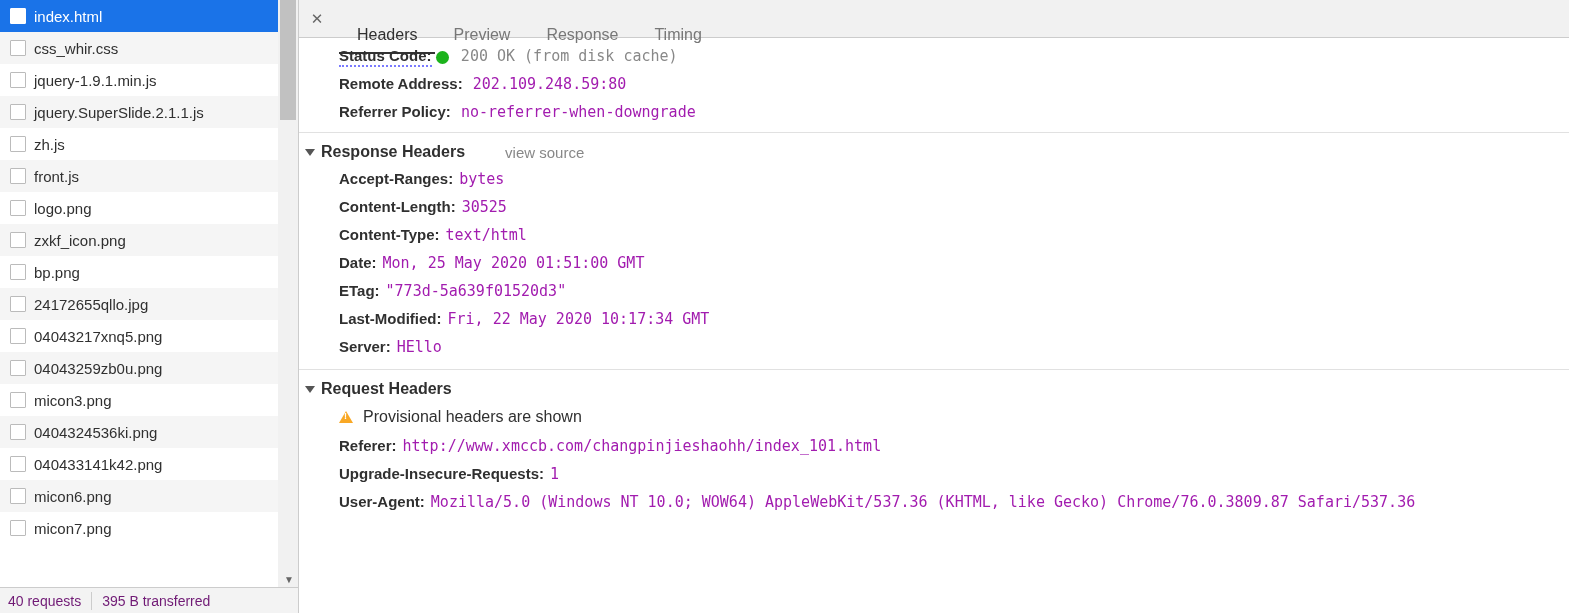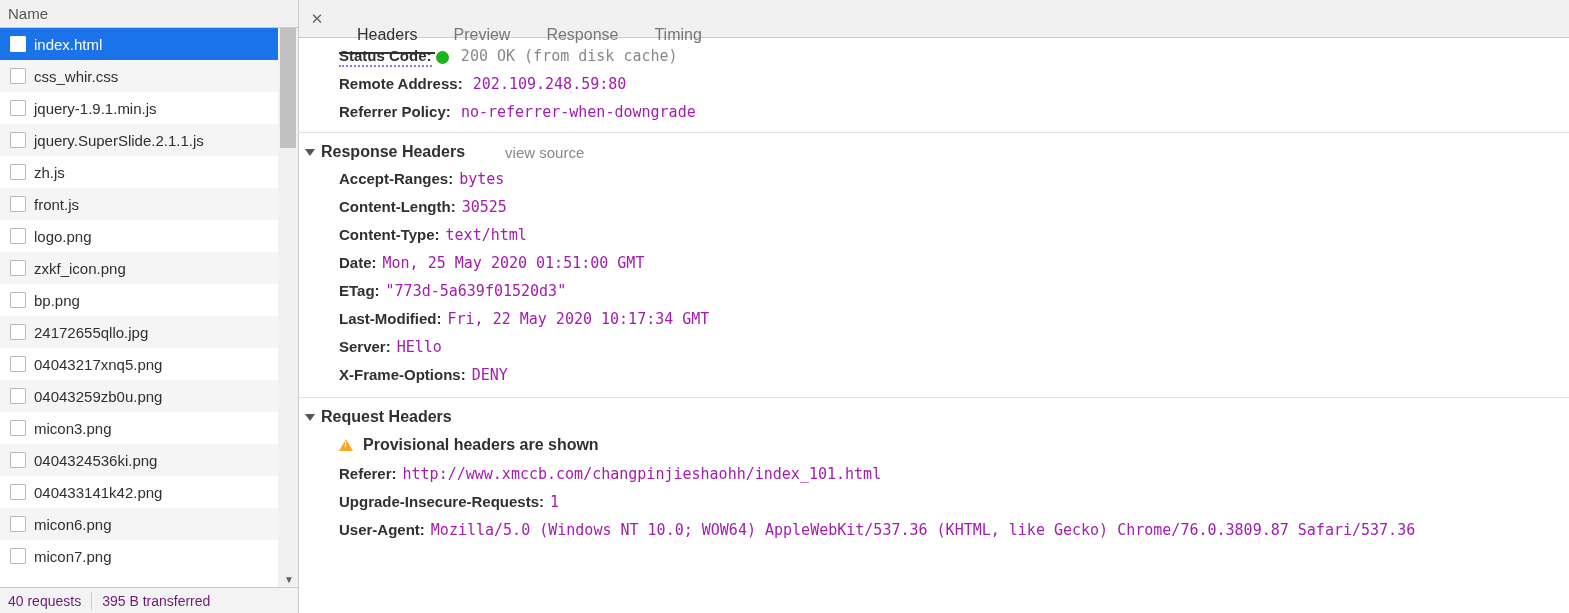--- a/index.html
+++ b/index.html
@@ -35,30 +35,29 @@
 .status-dot { display: inline-block; width: 13px; height: 13px; border-radius: 50%; background: #1cb31c; vertical-align: middle; margin-right: 2px; }
 .section { padding: 10px 0 2px 0; border-top: 1px solid #e1e1e1; margin-top: 6px; margin-left: -22px; padding-left: 0; }
 .section-header { display: flex; align-items: center; padding-left: 6px; }
 .triangle { display:inline-block; width:0;height:0;border-left:5px solid transparent;border-right:5px solid transparent;border-top:7px solid #555; margin-right: 6px; }
 .section-title { font-weight: 700; font-size: 16px; }
 .view-source { margin-left: 40px; color: #888; font-size: 15px; cursor: pointer; }
 .section-body { padding-left: 22px; padding-top: 4px; }
 .warning-row { padding: 6px 0 6px 18px; display: flex; align-items: center; }
 .warn-icon { display:inline-block; width:0;height:0;border-left:7px solid transparent;border-right:7px solid transparent;border-bottom:12px solid #f9a825; margin-right: 10px; position:relative; }
 .warn-icon::after { content:"!"; position:absolute; left:-2px; top:0px; font-size:9px; font-weight:700; color:#fff; }
-.warn-text { font-weight: 700; font-size: 16px; }
+.warn-text { font-weight: 400; font-size: 16px; }
 .status-underline { border-bottom: 2px dotted #7a7aff; padding-bottom:1px; }
 </style>
 </head>
 <body>
 
 <div class="container">
 
   <div class="left-pane">
-    <div class="left-header">Name</div>
     <div class="file-list-wrap">
       <div class="file-list" id="file-list">
           <div class="file-row selected">
             <span class="file-icon"></span>
             <span>index.html</span>
           </div>
           <div class="file-row">
             <span class="file-icon"></span>
             <span>css_whir.css</span>
           </div>
@@ -169,21 +168,20 @@
           <span class="view-source">view source</span>
         </div>
         <div class="section-body" id="response-headers-body">
             <div class="kv-row"><span class="kv-label">Accept-Ranges:</span><span class="kv-value">bytes</span></div>
             <div class="kv-row"><span class="kv-label">Content-Length:</span><span class="kv-value">30525</span></div>
             <div class="kv-row"><span class="kv-label">Content-Type:</span><span class="kv-value">text/html</span></div>
             <div class="kv-row"><span class="kv-label">Date:</span><span class="kv-value">Mon, 25 May 2020 01:51:00 GMT</span></div>
             <div class="kv-row"><span class="kv-label">ETag:</span><span class="kv-value">"773d-5a639f01520d3"</span></div>
             <div class="kv-row"><span class="kv-label">Last-Modified:</span><span class="kv-value">Fri, 22 May 2020 10:17:34 GMT</span></div>
             <div class="kv-row"><span class="kv-label">Server:</span><span class="kv-value">HEllo</span></div>
-            <div class="kv-row"><span class="kv-label">X-Frame-Options:</span><span class="kv-value">DENY</span></div>
           </div>
       </div>
 
       <div class="section">
         <div class="section-header">
           <span class="triangle"></span>
           <span class="section-title">Request Headers</span>
         </div>
         <div class="section-body">
           <div class="warning-row">

